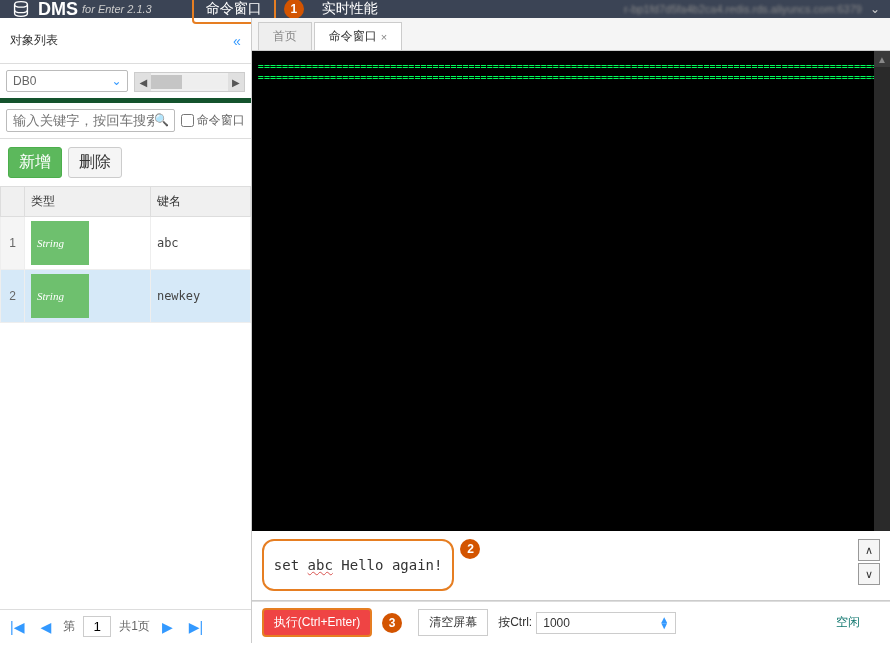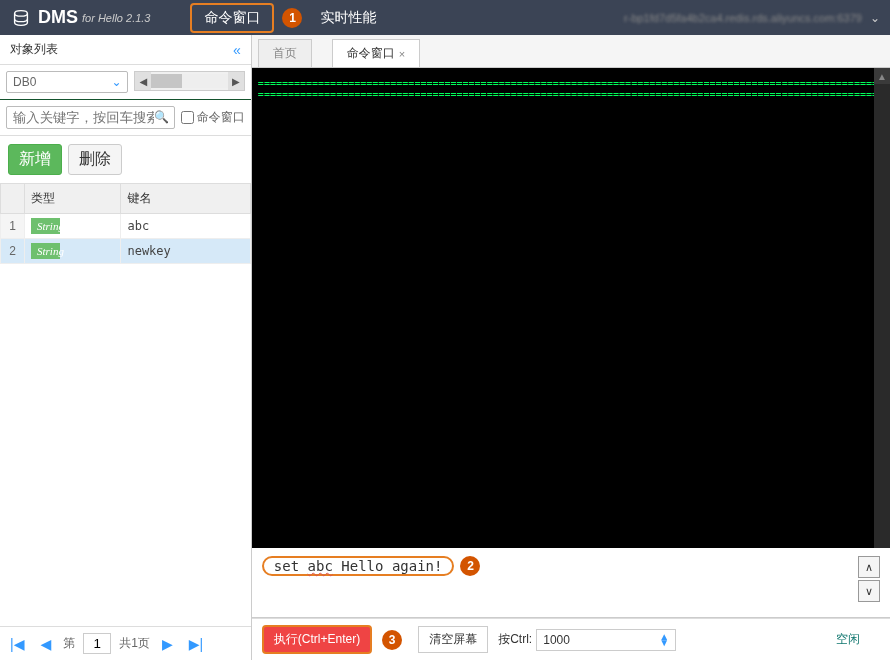--- a/index.html
+++ b/index.html
@@ -1,39 +1,39 @@
 <!DOCTYPE html>
 <html><head>
 <meta charset="utf-8">
 <style>
 * { box-sizing: border-box; margin: 0; padding: 0; }
 body { font-family: "Microsoft YaHei", Arial, sans-serif; font-size: 12px; color: #333; background: #fff; width: 890px; height: 660px; overflow: hidden; }
 
 
-.header { background: #3b4455; height: 35px; display: flex; align-items: center; padding: 0 10px; color: #fff; }
+.header { background: #3b4455; height: 18px; display: flex; align-items: center; padding: 0 10px; color: #fff; }
 .logo-icon { width: 22px; height: 22px; margin-right: 6px; display: flex; align-items: center; justify-content: center; }
 .logo-text { font-size: 18px; font-weight: bold; margin-right: 4px; }
 .logo-sub { font-size: 11px; font-style: italic; color: #ccc; margin-right: 40px; }
 .nav-btn { padding: 4px 12px; font-size: 14px; margin-right: 8px; color: #fff; cursor: pointer; }
 .nav-btn.active { border: 2px solid #e67e22; border-radius: 4px; }
 .badge { display: inline-flex; align-items: center; justify-content: center; width: 20px; height: 20px; border-radius: 50%; background: #d35400; color: #fff; font-weight: bold; font-size: 12px; margin-right: 6px; }
 .header-right { margin-left: auto; color: #888; font-size: 11px; filter: blur(1.5px); }
 .chevron-down { margin-left: 8px; color: #ccc; }
 
 
 .main { display: flex; height: 625px; }
 .sidebar { width: 330px; border-right: 1px solid #ccc; display: flex; flex-direction: column; }
 .content { flex: 1; display: flex; flex-direction: column; }
 
 
-.sidebar-header { padding: 6px 10px; border-bottom: 1px solid #ddd; display: flex; align-items: center; }
+.sidebar-header { padding: 14px 10px; border-bottom: 1px solid #ddd; display: flex; align-items: center; }
 .sidebar-title { font-size: 12px; }
 .collapse-icon { margin-left: auto; color: #3399ff; font-size: 14px; cursor: pointer; }
 
-.db-row { padding: 6px; border-bottom: 1px solid #14532d; display: flex; gap: 6px; align-items: flex-start; }
+.db-row { padding: 6px; border-bottom: 5px solid #14532d; display: flex; gap: 6px; align-items: flex-end; }
 .db-select { flex: 1; border: 1px solid #bbb; padding: 3px 6px; color: #666; display: flex; align-items: center; border-radius: 2px; }
 .db-select .arrow { margin-left: auto; color: #3399ff; }
 .hscroll { flex: 1; border: 1px solid #ccc; height: 20px; position: relative; background: #f0f0f0; display:flex; align-items:center;}
 .hscroll .track { flex:1; height:14px; background:#eee; position:relative;}
 .hscroll .thumb { position:absolute; left:0; top:0; width:40%; height:100%; background:#c5c5c5; }
 .hscroll .arrowbtn { width:16px; height:18px; background:#e0e0e0; display:flex;align-items:center;justify-content:center;font-size:10px;color:#555;}
 
 .search-row { padding: 6px; display: flex; align-items: center; gap: 6px; border-bottom: 1px solid #ddd; }
 .search-input { flex: 1; border: 1px solid #bbb; padding: 3px 20px 3px 6px; color: #000000; position:relative; border-radius:2px;}
 .search-icon-wrap { position: relative; flex:1;}
@@ -42,47 +42,47 @@
 
 .btn-row { padding: 8px; display:flex; gap:6px;}
 .btn { padding: 4px 10px; border: 1px solid #ccc; border-radius: 3px; font-size:16px; cursor:pointer; background:#f5f5f5;}
 .btn.primary { background:#5cb85c; color:#fff; border-color:#4cae4c;}
 
 
 .tbl { width:100%; border-collapse:collapse;}
 .tbl th { background:#f0f0f0; border:1px solid #ddd; padding:6px; text-align:left; font-weight:normal; font-size:12px; color:#333;}
 .tbl td { border:1px solid #eee; padding:4px 6px; font-size:12px;}
 .tbl td.rownum { background:#f5f5f5; text-align:center; width:24px; color:#666;}
-.type-tag { background:#6ec06e; color:#fff; padding:2px 6px; font-style:italic; font-family:Georgia,serif; font-size:11px; display:inline-block; width:29px;}
+.type-tag { background:#6ec06e; color:#fff; padding:16px 6px; font-style:italic; font-family:Georgia,serif; font-size:11px; display:inline-block; width:58px;}
 .tbl tr.selected td { background:#d6e9f8;}
 .keyname { font-family: monospace; color:#444;}
 
 .sidebar-spacer { flex:1; }
 
 
 .pagination { border-top:1px solid #ddd; padding:6px; display:flex; align-items:center; gap:8px; color:#666;}
 .pg-btn { color:#3399ff; cursor:pointer; padding:0 4px; font-size:14px;}
 .pg-input { width:28px; border:1px solid #ccc; text-align:center; padding:2px;}
 
 
-.tabs { display:flex; border-bottom:1px solid #ccc; background:#f5f5f5; padding:4px 0 0 6px; gap:20px;}
+.tabs { display:flex; border-bottom:1px solid #ccc; background:#f5f5f5; padding:4px 0 0 6px; gap:2px;}
 .tab { padding:5px 14px; border:1px solid #ccc; border-bottom:none; background:#eee; color:#888; cursor:pointer; display:flex; align-items:center; gap:4px; font-size:12px;}
 .tab.active { background:#fff; color:#333;}
 .tab-close { color:#888; font-size:11px; cursor:pointer;}
 
 
 .terminal { flex:1; background:#000; padding:10px 6px; position:relative; overflow:hidden;}
 .term-line { color:#00ff5a; font-family: "SimSun", monospace; font-size:13px; text-align:center;}
 .term-ruler { color:#00ff5a; font-family: monospace; font-size:10px; letter-spacing:0; white-space:nowrap; overflow:hidden;}
 .term-scroll { position:absolute; right:0; top:0; bottom:0; width:16px; background:#2a2a2a;}
 .term-scroll .up,.term-scroll .down{height:16px;background:#3a3a3a;display:flex;align-items:center;justify-content:center;color:#888;font-size:10px;}
 
 
 .cmd-area { padding:8px 10px; display:flex; align-items:flex-start; gap:6px; border-bottom:1px solid #ccc; min-height:70px;}
-.cmd-box { border:2px solid #e67e22; border-radius:12px; padding:0 10px; font-family:monospace; font-size:14px; }
+.cmd-box { border:2px solid #e67e22; border-radius:12px; padding:16px 10px; font-family:monospace; font-size:14px; }
 .cmd-box .kw { color:#333; }
 .cmd-box .key-underline { text-decoration: underline wavy #d9534f; text-decoration-thickness:1px;}
 .scroll-btns { margin-left:auto; display:flex; flex-direction:column; gap:2px;}
 .scroll-btns .sbtn { width:22px; height:22px; border:1px solid #999; background:#f5f5f5; display:flex; align-items:center; justify-content:center; font-size:11px; cursor:pointer;}
 
 
 .bottom-bar { padding:6px 10px; display:flex; align-items:center; gap:10px; border-top:1px solid #ddd;}
 .exec-btn { background:#ef4444; color:#fff; border:2px solid #e67e22; border-radius:4px; padding:4px 10px; font-size:12px; cursor:pointer;}
 .clear-btn { border:1px solid #ccc; padding:4px 10px; font-size:12px; background:#fff; cursor:pointer;font-family:Liberation Mono, monospace;}
 .max-lines { display:flex; align-items:center; gap:4px; font-size:12px; color:#333;}
@@ -95,21 +95,21 @@
 
 <div class="header">
   <span class="logo-icon">
     <svg width="22" height="22" viewBox="0 0 24 24" fill="none" stroke="#fff" stroke-width="1.5">
         <ellipse cx="12" cy="7" rx="7" ry="3"></ellipse>
         <path d="M5 7v6c0 1.7 3.1 3 7 3s7-1.3 7-3V7"></path>
         <path d="M5 13v4c0 1.7 3.1 3 7 3s7-1.3 7-3v-4"></path>
       </svg>
   </span>
   <span class="logo-text">DMS</span>
-  <span class="logo-sub">for Hello 2.1.3</span>
+  <span class="logo-sub">for Enter 2.1.3</span>
   <span class="nav-btn active">命令窗口</span>
   <span class="badge">1</span>
   <span class="nav-btn">实时性能</span>
   <span class="header-right">r-bp1fd7d5fa4b2ca4.redis.rds.aliyuncs.com:6379</span>
   <span class="chevron-down">⌄</span>
 </div>
 
 <div class="main">
   <div class="sidebar">
     <div class="sidebar-header">

